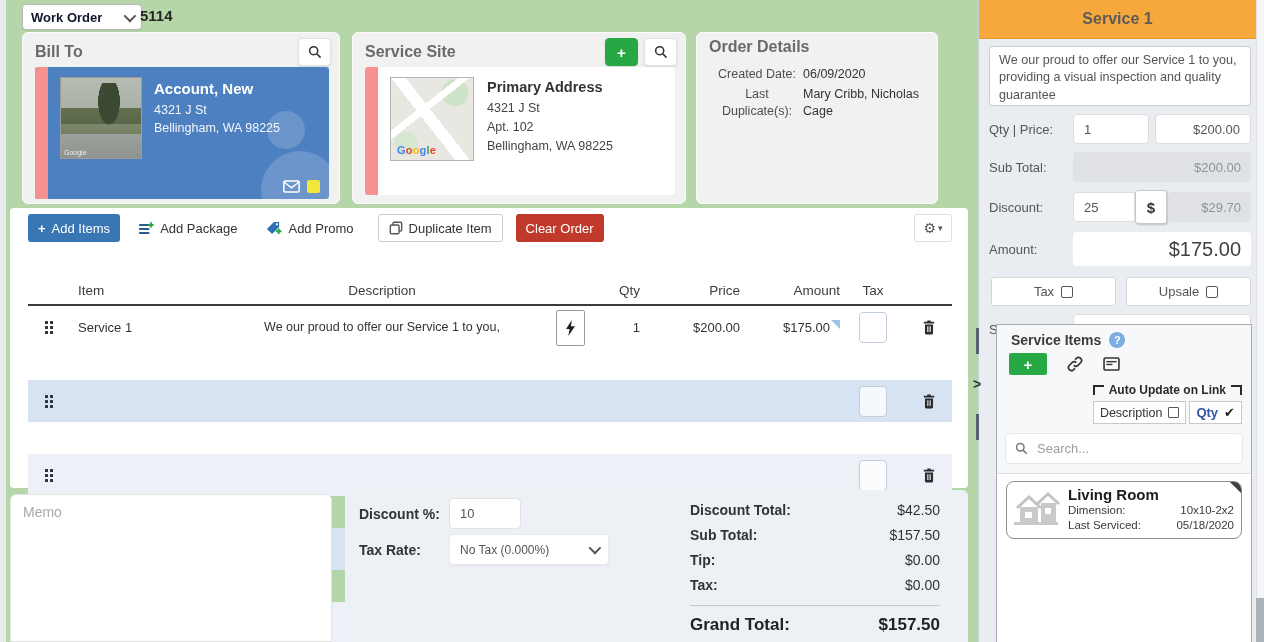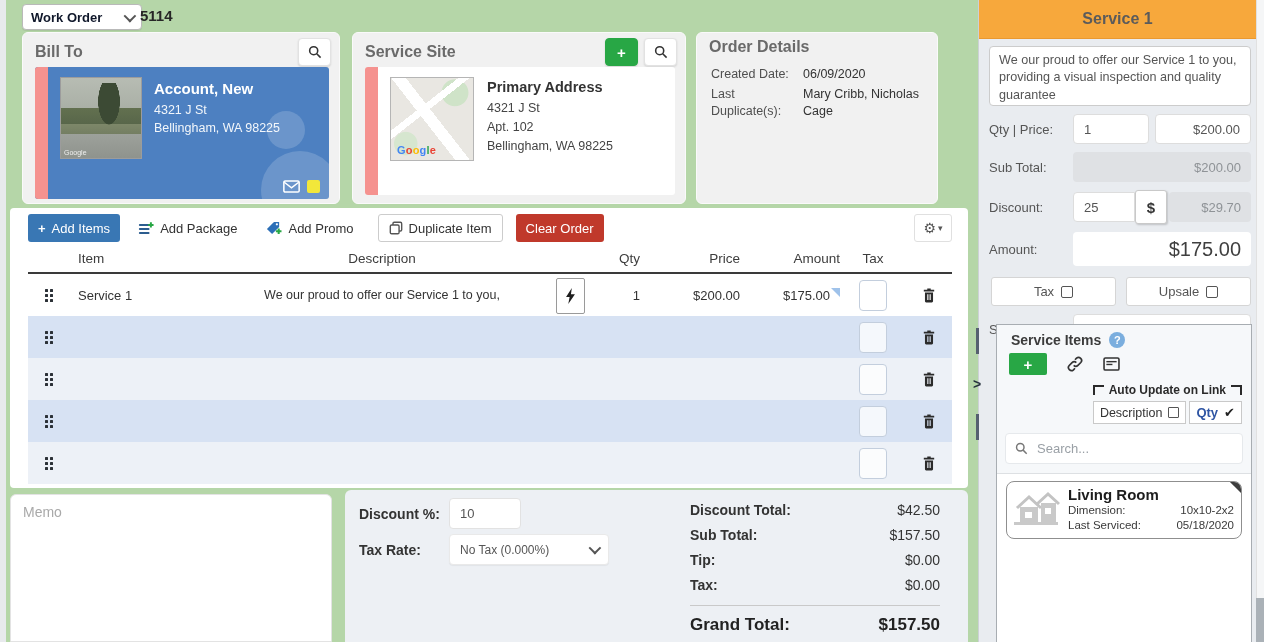--- a/index.html
+++ b/index.html
@@ -60,37 +60,37 @@
       radial-gradient(circle at 78% 18%,#cfe3c8 0 14%,transparent 15%),
       radial-gradient(circle at 18% 80%,#d6e6cf 0 12%,transparent 13%),
       #e9e7e2;}
   .map-google{position:absolute;left:6px;bottom:4px;font-size:11px;font-weight:700;letter-spacing:.2px;}
   .site-text{position:absolute;left:122px;top:12px;}
   .site-name{font-size:14.5px;font-weight:700;color:#333;margin-bottom:4px;}
   .site-line{font-size:12.5px;color:#444;line-height:1.5;}
   
   .od-rows{padding:10px 14px 0 14px;}
   .od-row{display:flex;margin-bottom:3px;}
-  .od-label{width:92px;flex-shrink:0;font-size:12.5px;color:#4f4f4f;line-height:1.35;}
+  .od-label{width:92px;flex-shrink:0;font-size:12.5px;color:#4f4f4f;line-height:1.35;text-align:center;}
   .od-value{flex:1;font-size:12.5px;color:#333;line-height:1.35;}
   
   #items{left:10px;top:208px;width:958px;height:280px;background:#fff;border-radius:4px;}
   #items-toolbar{position:absolute;left:18px;right:16px;top:5px;height:30px;display:flex;align-items:center;}
   .btn{height:28px;border:none;border-radius:3px;font-size:13px;display:inline-flex;align-items:center;
     gap:6px;padding:0 10px;background:transparent;color:#333;cursor:pointer;
     font-family:"Liberation Sans","DejaVu Sans",sans-serif;}
   .btn-primary{background:#3977b4;color:#fff;}
   .btn-flat{margin-left:8px;}
   .btn-outline{margin-left:14px;background:#fff;border:1px solid #ccc;}
   .btn-danger{margin-left:13px;background:#c0392b;color:#fff;}
   .gear-btn{margin-left:auto;width:36px;height:26px;background:#fff;border:1px solid #e0e0e0;
     border-radius:3px;display:flex;align-items:center;justify-content:center;gap:2px;color:#555;cursor:pointer;}
   .gear-glyph{font-size:14px;line-height:1;}
   .caret-glyph{font-size:9px;line-height:1;}
-  .trow{display:grid;grid-template-columns:36px 140px 1fr 80px 100px 100px 66px 46px;align-items:center;}
+  .trow{display:grid;grid-template-columns:36px 140px 1fr 80px 100px 100px 66px 46px;align-items:center;margin-top:32px;}
   #table-head{position:absolute;left:18px;right:16px;top:36px;height:28px;border-bottom:2px solid #3a3a3a;
     font-size:13.5px;color:#3d3d3d;}
   .th-item{padding-left:14px;}
   .th-desc{text-align:center;}
   .th-qty,.th-price,.th-amount{text-align:right;}
   .th-tax{text-align:center;}
   #rows{position:absolute;left:18px;right:16px;top:66px;}
   .irow{height:42px;position:relative;font-size:13px;color:#333;}
   .irow.blue{background:#d7e2f3;}
   .irow.lightb{background:#edf1f7;}

